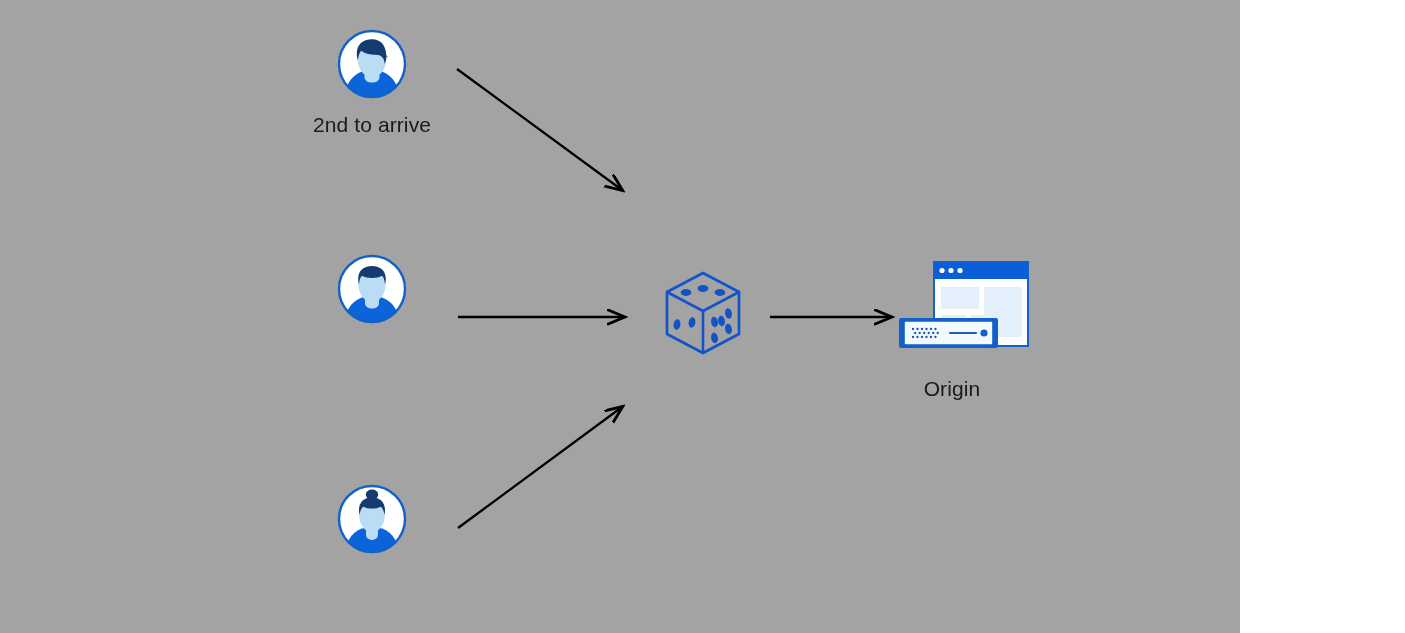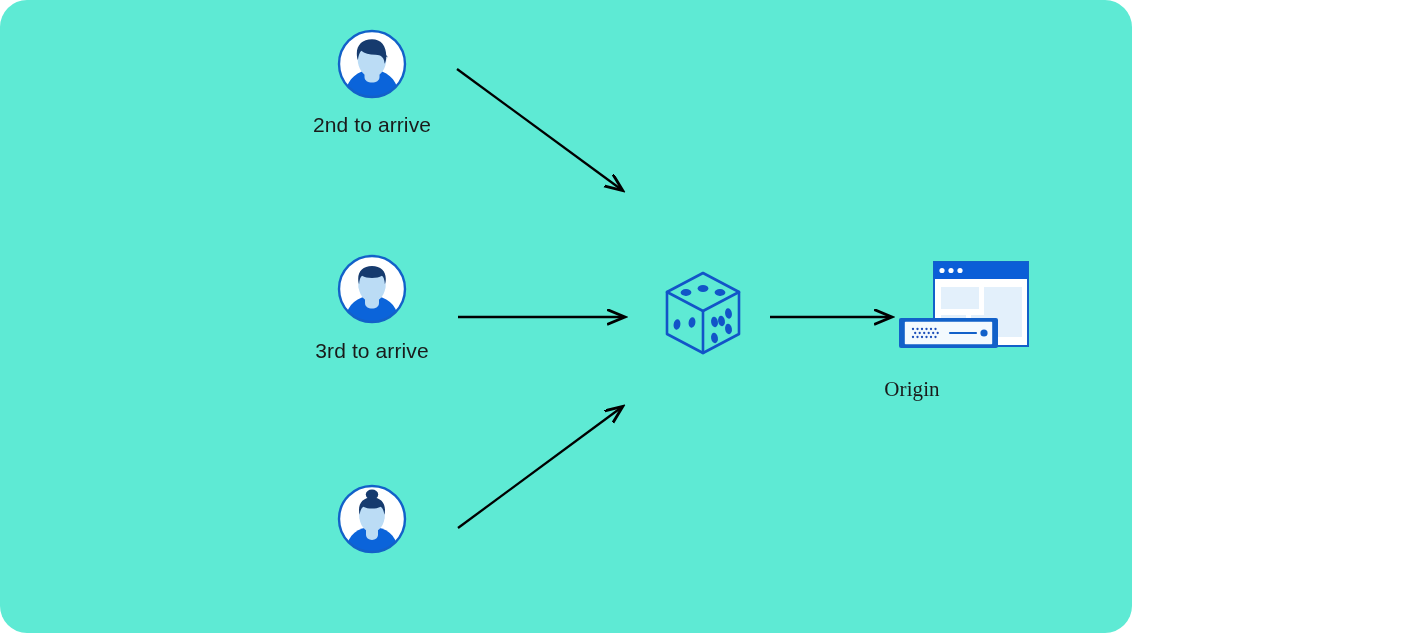--- a/index.html
+++ b/index.html
@@ -6,25 +6,24 @@
     margin: 0;
     padding: 0;
     background: #ffffff;
   }
   body {
     font-family: "Liberation Sans", sans-serif;
     -webkit-font-smoothing: antialiased;
   }
   #canvas {
     position: relative;
-    width: 1132px;
+    width: 1240px;
     height: 633px;
-    background: #5eead4;
+    background: #a3a3a3;
     overflow: hidden;
-    border-radius: 27px;
   }
   .node {
     position: absolute;
   }
   .icon-wrap {
     position: absolute;
   }
   .node-label {
     position: absolute;
     font-size: 21px;
@@ -45,21 +44,21 @@
   
   #avatar-top    { left: 336px; top: 28px;  width: 72px; height: 72px; }
   #avatar-mid    { left: 336px; top: 253px; width: 72px; height: 72px; }
   #avatar-bot    { left: 336px; top: 483px; width: 72px; height: 72px; }
   #dice-node     { left: 660px; top: 267px; width: 86px; height: 92px; }
   #origin-node   { left: 896px; top: 258px; width: 136px; height: 102px; }
 
   #label-top     { left: 276px; top: 113px; width: 192px; }
   #label-mid     { left: 276px; top: 339px; width: 192px; }
   #label-bot     { left: 272px; top: 569px; width: 192px; }
-  #label-origin  { left: 836px; top: 377px; width: 152px; font-family: Liberation Serif, serif; }
+  #label-origin  { left: 876px; top: 377px; width: 152px; }
 </style>
 </head>
 <body>
 
 <div id="canvas">
 
   <svg class="arrow-layer" viewBox="0 0 1405 633" xmlns="http://www.w3.org/2000/svg">
     <defs>
       <marker id="head" markerWidth="9" markerHeight="9" refX="7.2" refY="3.3" orient="auto" markerUnits="strokeWidth">
         <path d="M0.4,0.3 L7.6,3.3 L0.4,6.3" fill="none" stroke="#000000" stroke-width="1.25" stroke-linecap="square" stroke-linejoin="miter"></path>
@@ -111,21 +110,20 @@
         <path d="M29 38 h14 v12 c0 3.6 -3.2 5.6 -7 5.6 S29 53.6 29 50 z" fill="#BBDCF5"></path>
         <path d="M29.4 40.5 c4.4 3 8.8 3 13.2 0 v4 c-4.4 2.4 -8.8 2.4 -13.2 0 z" fill="#95C4E8"></path>
         <ellipse cx="25.8" cy="33.5" rx="3.2" ry="4.4" fill="#BBDCF5"></ellipse>
         <ellipse cx="46.2" cy="33.5" rx="3.2" ry="4.4" fill="#BBDCF5"></ellipse>
         <path d="M36 14.5 c-9.6 0 -13.6 7 -13.6 16.8 c0 10.2 5.8 17.8 13.6 17.8 s13.6 -7.6 13.6 -17.8 C49.6 21.5 45.6 14.5 36 14.5 z" fill="#BBDCF5"></path>
         <path d="M36 13 c-8.6 0 -13.8 5 -13.8 12.8 c0 2.4 0.4 4.2 0.9 5.4 c0.3 -4.4 1.3 -7 2.9 -8.4 c2.6 1.5 5.9 2.2 10 2.2 c4.1 0 7.4 -0.7 10 -2.2 c1.6 1.4 2.6 4 2.9 8.4 c0.5 -1.2 0.9 -3 0.9 -5.4 C49.8 18 44.6 13 36 13 z" fill="#163B6E"></path>
       </g>
       <circle cx="36" cy="36" r="33" fill="none" stroke="#1261C9" stroke-width="2.4"></circle>
     </svg>
   </div>
-  <div class="node-label" id="label-mid">3rd to arrive</div>
 
   <div class="node icon-wrap" id="avatar-bot">
     <svg viewBox="0 0 72 72" width="72" height="72" xmlns="http://www.w3.org/2000/svg">
       <defs>
         <clipPath id="clipBot">
             <circle cx="36" cy="36" r="33"></circle>
           </clipPath>
       </defs>
       <circle cx="36" cy="36" r="33" fill="#ffffff"></circle>
       <g clip-path="url(#clipBot)">

